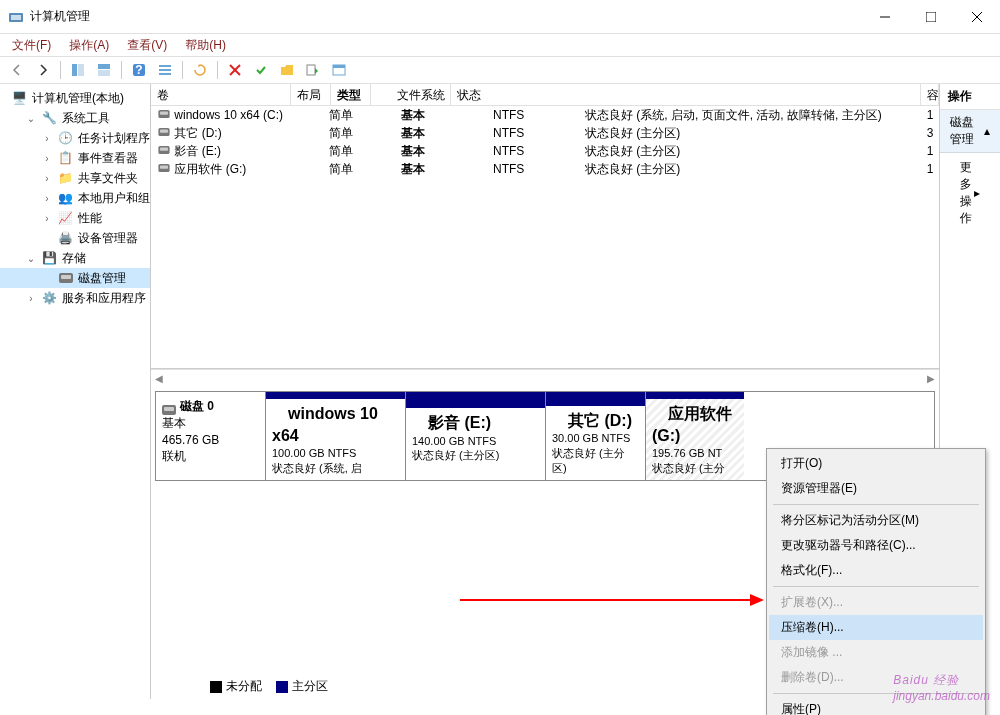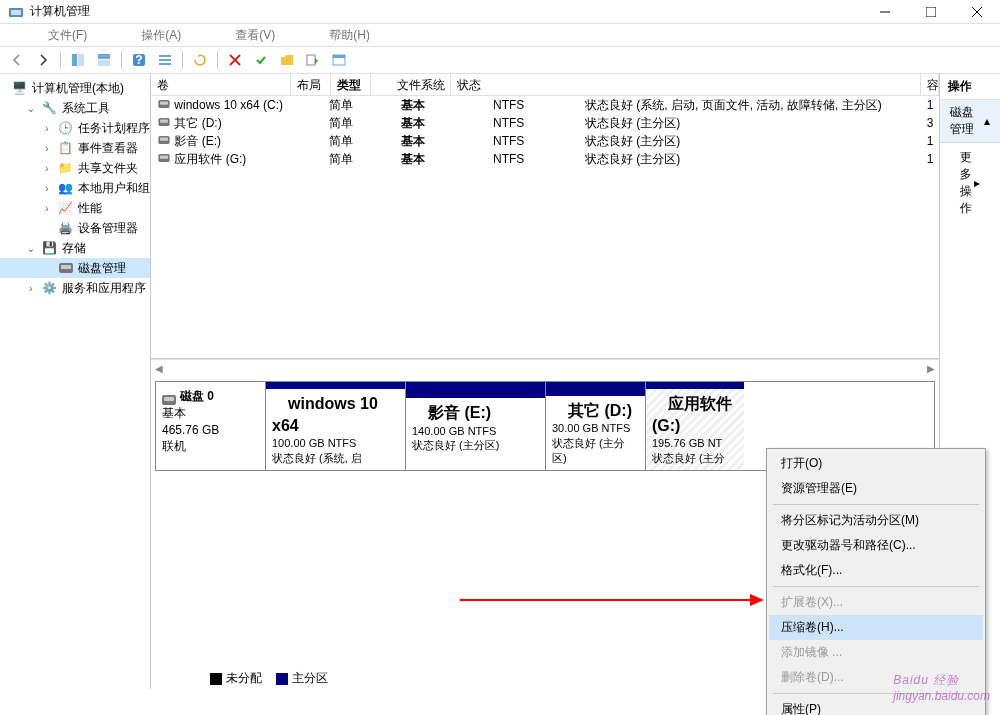--- a/index.html
+++ b/index.html
@@ -1,27 +1,27 @@
 <!DOCTYPE html>
 <html><head>
 <meta charset="utf-8">
 <style>
 * { margin:0; padding:0; box-sizing:border-box; font-family:"Microsoft YaHei","SimSun",Arial,sans-serif; font-size:12px; }
 body { background:#fff; width:1000px; height:715px; overflow:hidden; position:relative; }
 
 
-.titlebar { height:24px; background:#fff; display:flex; align-items:center; padding-left:8px; border-bottom:1px solid #e0e0e0; }
+.titlebar { height:34px; background:#fff; display:flex; align-items:center; padding-left:8px; border-bottom:1px solid #e0e0e0; }
 .titlebar .icon { width:16px;height:16px;margin-right:6px;display:flex;align-items:center;justify-content:center; }
 .titlebar-text { flex:1; color:#000; }
 .winbtns { display:flex; }
 .winbtn { width:46px;height:30px;display:flex;align-items:center;justify-content:center;color:#555; }
 
 
 .menubar { height:22px; display:flex; align-items:center; padding-left:12px; gap:18px; background:#fff; }
-.menubar span { color:#737373;margin-left:36px; }
+.menubar span { color:#7f1d1d; }
 
 
 .toolbar { height:28px; background:#fff; border-top:1px solid #e0e0e0; border-bottom:1px solid #e0e0e0; display:flex; align-items:center; padding-left:6px; gap:4px; }
 .tbtn { width:22px;height:22px;display:flex;align-items:center;justify-content:center;border:1px solid transparent;border-radius:2px; }
 .tsep { width:1px;height:18px;background:#ccc;margin:0 2px; }
 
 
 .main { display:flex; height:615px; }
 .leftpane { width:196px; border-right:1px solid #ccc; padding:4px 0; background:#fff;}
 .tree { list-style:none; }
@@ -52,21 +52,21 @@
 .diskinfo { width:110px; border-right:1px solid #888; padding:6px; }
 .diskinfo .hd{display:flex;align-items:flex-end;gap:4px;font-weight:bold;}
 .diskinfo div{line-height:1.4;}
 .parts { display:flex; flex:1; }
 .part { border-right:1px solid #888; display:flex;flex-direction:column;}
 .part:last-child{border-right:none;}
 .part .stripe { height:16px; background:#000080; }
 .part .body { flex:1; padding:4px 6px; font-size:11px; line-height:1.35;}
 .part .body b{font-size:16px;margin-left:16px;}
 .part.hatched .body { background:repeating-linear-gradient(135deg,#f0f0f0 0,#f0f0f0 3px,#fff 3px,#fff 6px); }
-.legend { position:absolute; left:210px; bottom:28px; display:flex; gap:14px; align-items:center; font-size:12px;}
+.legend { position:absolute; left:210px; bottom:20px; display:flex; gap:14px; align-items:center; font-size:12px;}
 .legend span{display:flex;align-items:center;gap:4px;}
 .lg-sq{width:12px;height:12px;display:inline-block;}
 
 
 .rightpane { width:192px; background:#fff; }
 .rp-head { padding:4px 8px; font-weight:bold; border-bottom:1px solid #e0e0e0; background:#fff;}
 .rp-group { background:#eaf3fb; padding:4px 10px; border-bottom:1px solid #d0d8e0; display:flex;justify-content:space-between;align-items:center;}
 .rp-item { padding:6px 20px; display:flex;justify-content:space-between;align-items:center;}
 
 

